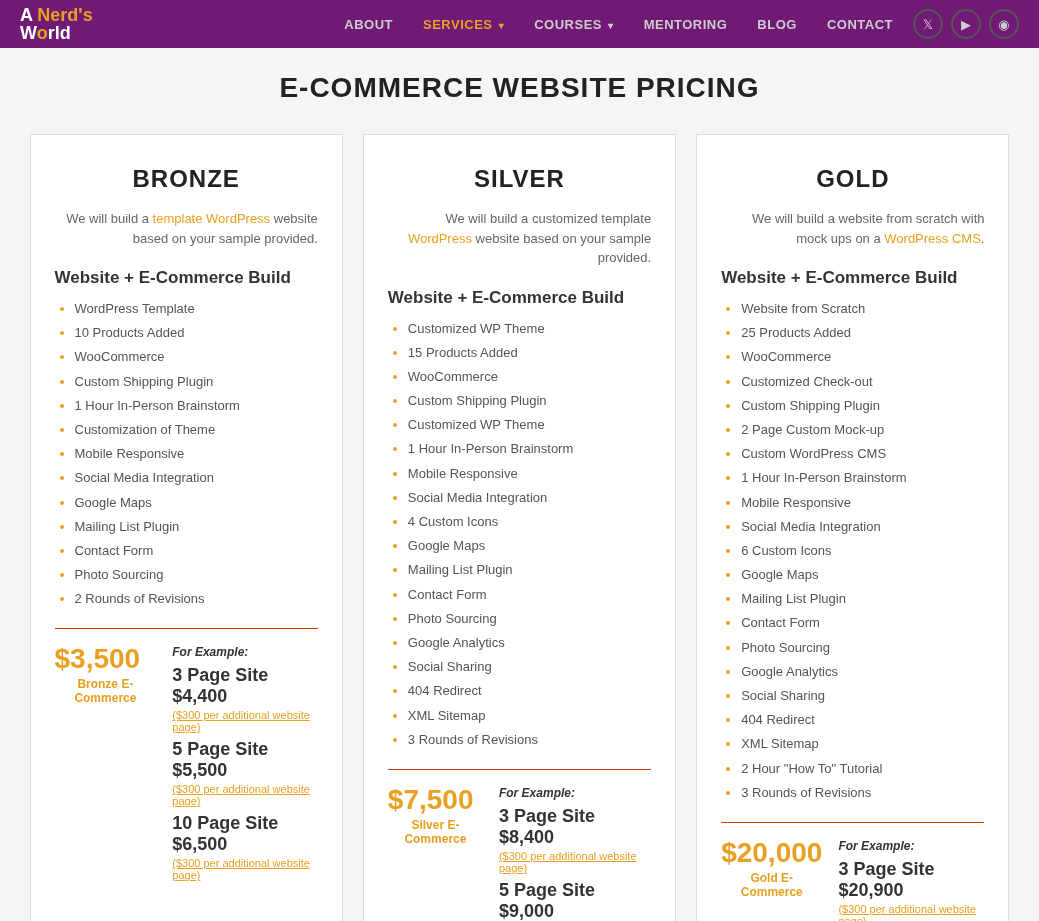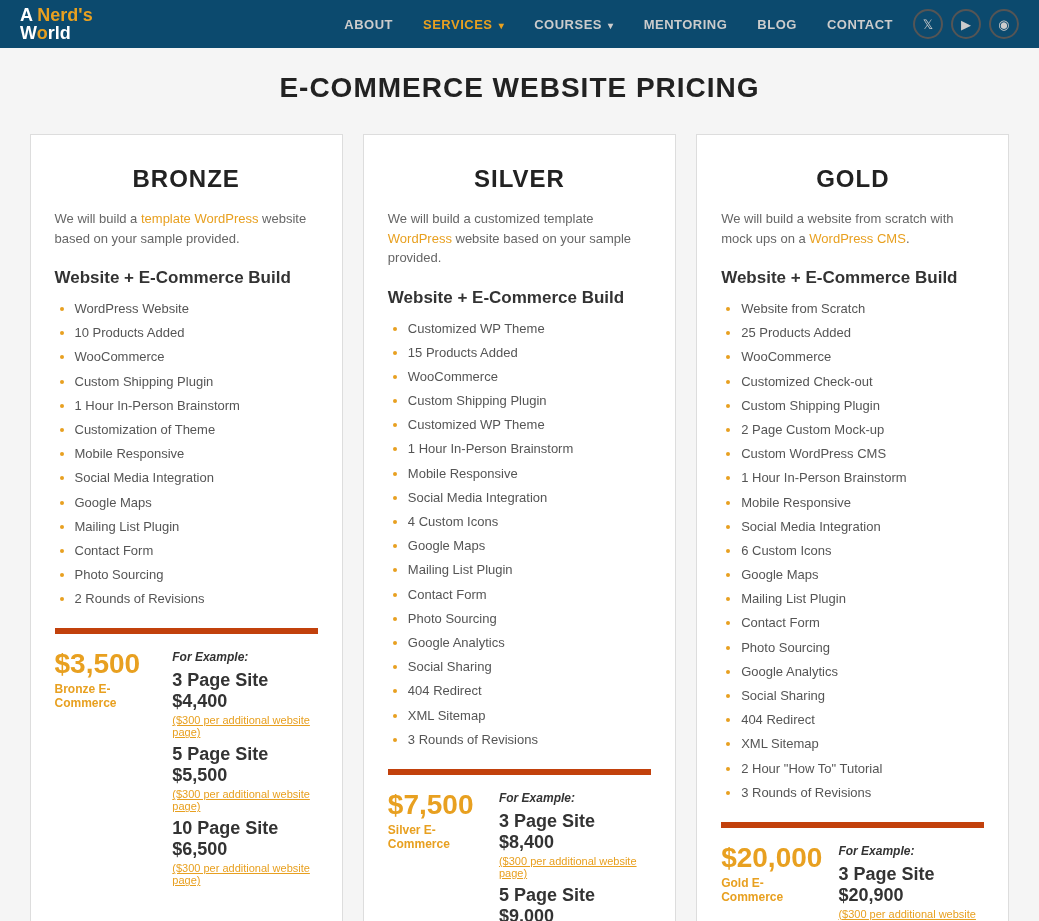--- a/index.html
+++ b/index.html
@@ -1,20 +1,20 @@
 <!DOCTYPE html>
 <html><head>
   <meta charset="utf-8">
   <style>
     * { box-sizing: border-box; margin: 0; padding: 0; }
     body { font-family: Arial, sans-serif; background: #f5f5f5; color: #333; }
 
     
     nav {
-      background: #0c4a6e;
+      background: #701a75;
       display: flex;
       align-items: center;
       padding: 0 20px;
       height: 48px;
     }
     .nav-logo {
       margin-right: auto;
       color: #fff;
       font-weight: bold;
       font-size: 18px;
@@ -83,21 +83,21 @@
     .plan-title {
       text-align: center;
       font-size: 24px;
       font-weight: 900;
       letter-spacing: 1px;
       margin-bottom: 16px;
       color: #222;
     }
 
     .plan-desc {
-      text-align: left;
+      text-align: right;
       font-size: 13px;
       color: #666;
       line-height: 1.5;
       margin-bottom: 20px;
     }
     .plan-desc a { color: #e8a020; text-decoration: none; }
 
     .section-title {
       font-size: 17px;
       font-weight: 700;
@@ -116,34 +116,35 @@
       margin-bottom: 6px;
       line-height: 1.4;
     }
     .feature-list li span { color: #555; }
 
     .pricing-example {
       display: flex;
       gap: 16px;
       align-items: flex-start;
       margin-top: 16px;
-      border-top: 6px solid #c2410c;
+      border-top: 1px solid #c2410c;
       padding-top: 16px;
     }
 
     .big-price {
       font-size: 28px;
       font-weight: 900;
       color: #e8a020;
       line-height: 1;
     }
     .price-label {
       font-size: 12px;
       font-weight: 700;
       color: #e8a020;
+      text-align: center;
       margin-top: 4px;
     }
 
     .example-label {
       font-size: 12px;
       font-weight: 700;
       color: #333;
       margin-bottom: 6px;
       font-style: italic;
     }
@@ -187,21 +188,21 @@
 </nav>
 
 <h1 class="page-title">E-COMMERCE WEBSITE PRICING</h1>
 
 <div class="pricing-grid" id="pricing-container">
 <div class="pricing-card">
       <div class="plan-title">BRONZE</div>
       <p class="plan-desc">We will build a <a href="#">template WordPress</a> website based on your sample provided.</p>
       <div class="section-title">Website + E-Commerce Build</div>
       <ul class="feature-list">
-        <li><span>WordPress Website</span></li>
+        <li><span>WordPress Template</span></li>
         <li><span>10 Products Added</span></li>
         <li><span>WooCommerce</span></li>
         <li><span>Custom Shipping Plugin</span></li>
         <li><span>1 Hour In-Person Brainstorm</span></li>
         <li><span>Customization of Theme</span></li>
         <li><span>Mobile Responsive</span></li>
         <li><span>Social Media Integration</span></li>
         <li><span>Google Maps</span></li>
         <li><span>Mailing List Plugin</span></li>
         <li><span>Contact Form</span></li>

